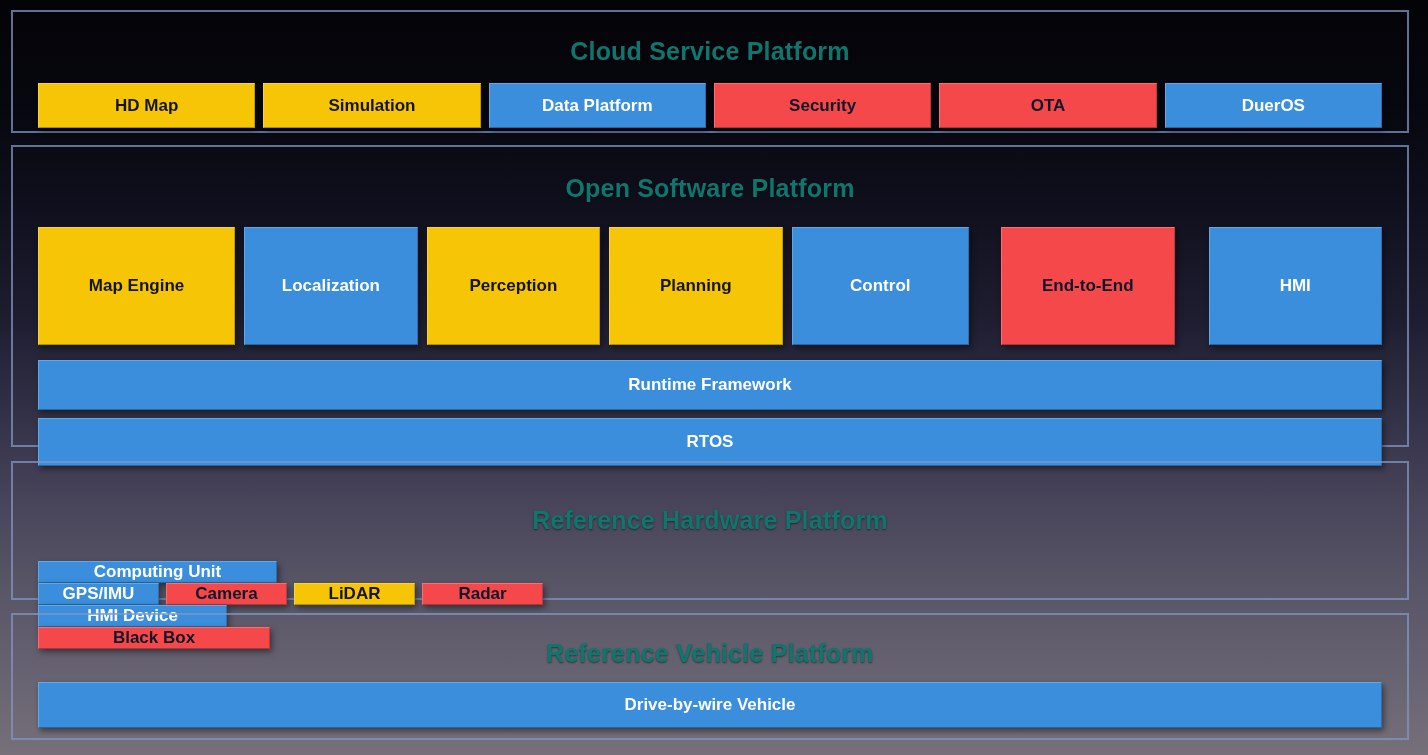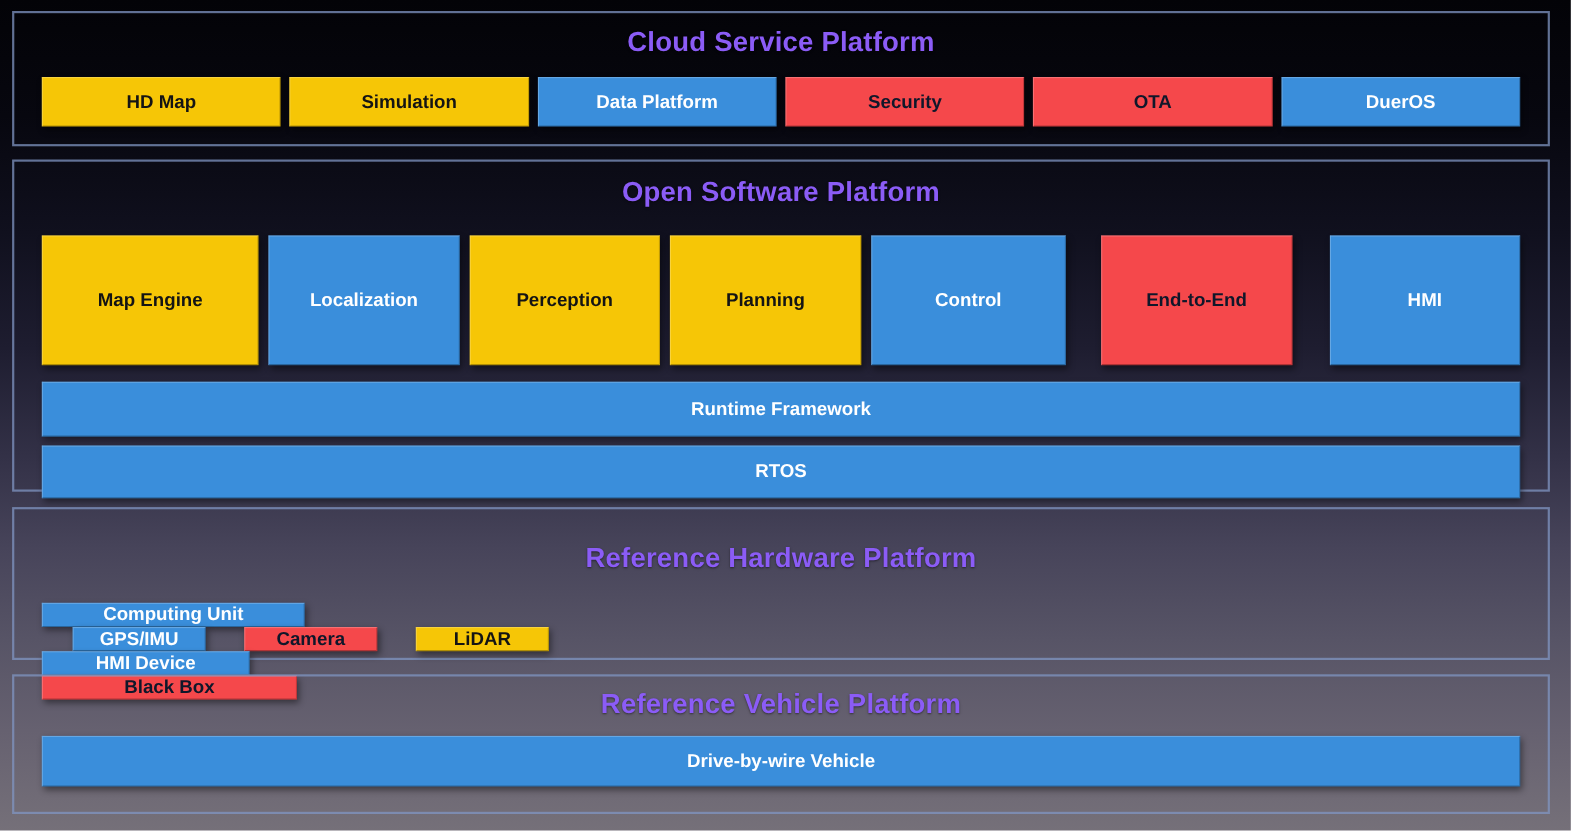--- a/index.html
+++ b/index.html
@@ -27,23 +27,23 @@
     border: 2px solid rgba(128, 150, 195, 0.75);
     box-sizing: border-box;
     padding: 0 25px;
   }
   .panel.s1 { top: 10px;  height: 123px; }
   .panel.s2 { top: 145px; height: 302px; }
   .panel.s3 { top: 461px; height: 139px; }
   .panel.s4 { top: 613px; height: 127px; }
 
   .title {
-    margin: 0;
+    margin: 13px;
     text-align: center;
-    color: #8b5cf6;
+    color: #0f766e;
     font-size: 25px;
     line-height: 28px;
     font-weight: bold;
     letter-spacing: 0.2px;
     text-shadow: 0 1px 2px rgba(0,0,0,0.5);
   }
   .s1 .title { padding-top: 12px; }
   .s2 .title { padding-top: 14px; }
   .s3 .title { padding-top: 30px; }
   .s4 .title { padding-top: 11px; }
@@ -80,21 +80,21 @@
   .row-modules .box.gap-left-2 { margin-left: 25px; }
 
   .bar { width: 100%; }
   .bar.runtime { margin-top: 15px; height: 50px; }
   .bar.rtos    { margin-top: 8px;  height: 48px; }
 
   
   .row-hw { margin-top: 27px; height: 45px; justify-content: space-between; flex-direction: column; }
   .row-hw .box.computing { width: 239px; }
   .sensor-cluster { display: flex; gap: 7px; }
-  .sensor-cluster .box { width: 121px; margin-left: 28px; }
+  .sensor-cluster .box { width: 121px; }
   .row-hw .box.hmi-device { width: 189px; }
   .row-hw .box.black-box  { width: 232px; }
 
   
   .bar.vehicle { margin-top: 15px; height: 46px; }
 </style>
 </head>
 <body>
 
 <div>
@@ -127,20 +127,21 @@
   </section>
 
   <section class="panel s3">
     <h2 class="title">Reference Hardware Platform</h2>
     <div class="row row-hw">
       <div class="box blue computing">Computing Unit</div>
       <div class="sensor-cluster">
         <div class="box blue">GPS/IMU</div>
         <div class="box red">Camera</div>
         <div class="box yellow">LiDAR</div>
+        <div class="box red">Radar</div>
       </div>
       <div class="box blue hmi-device">HMI Device</div>
       <div class="box red black-box">Black Box</div>
     </div>
   </section>
 
   <section class="panel s4">
     <h2 class="title">Reference Vehicle Platform</h2>
     <div class="bar blue vehicle">Drive-by-wire Vehicle</div>
   </section>

